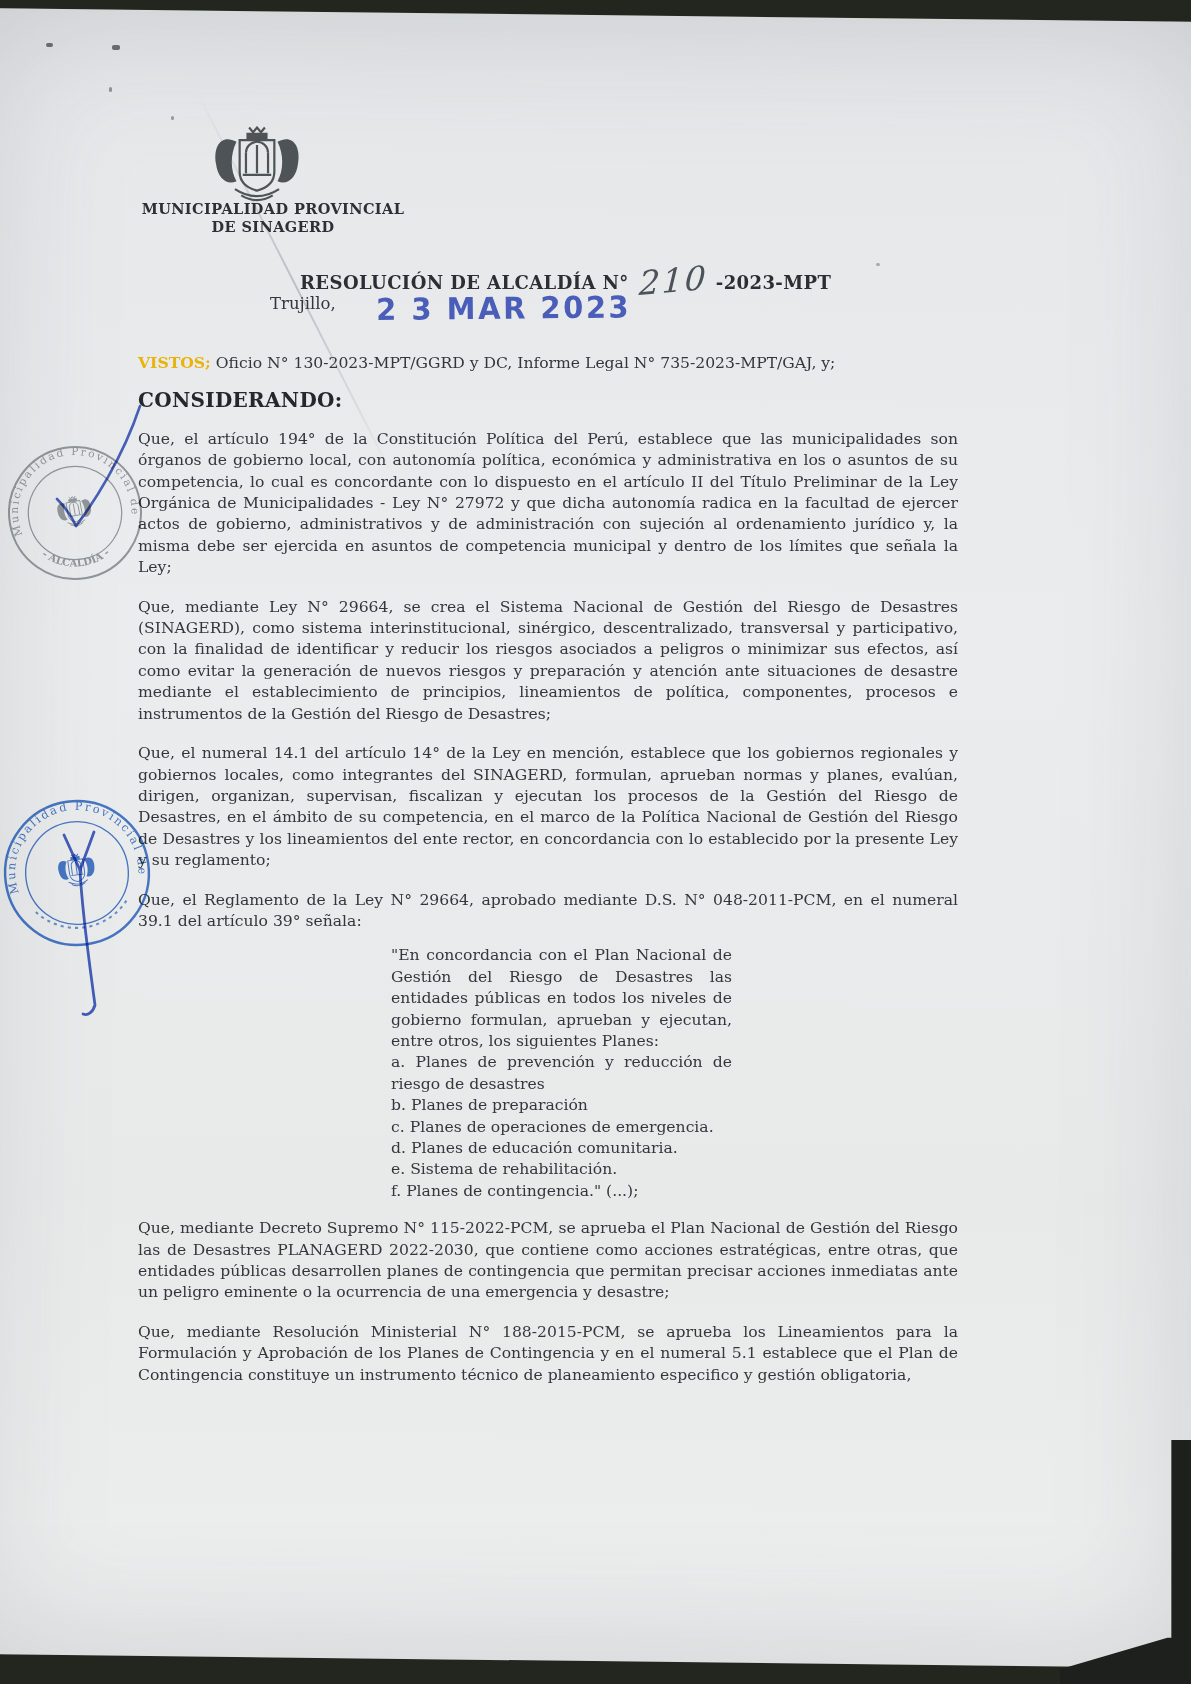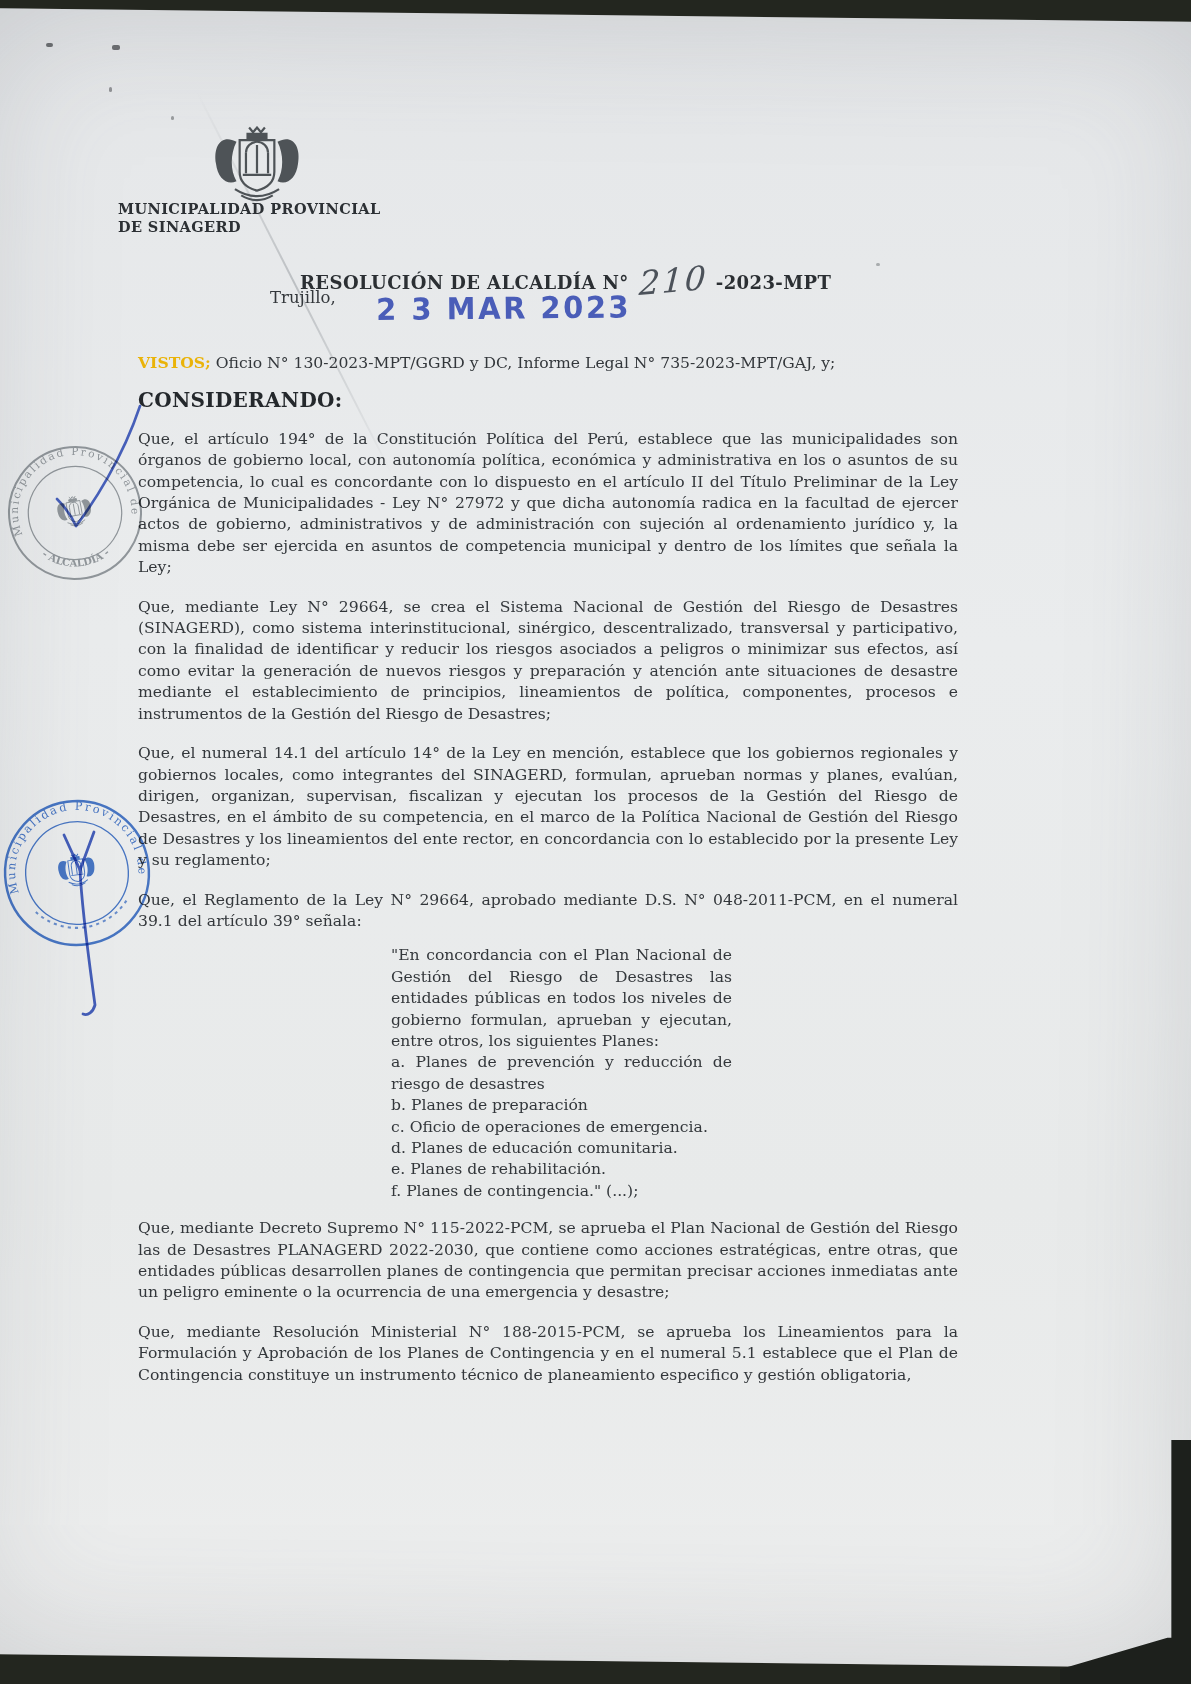--- a/index.html
+++ b/index.html
@@ -22,33 +22,33 @@
   .crease{
     position:absolute;left:196px;top:92px;width:2px;height:430px;z-index:1;
     transform:rotate(-27deg);transform-origin:top center;
     background:linear-gradient(rgba(150,155,158,0),rgba(136,141,146,0.45),rgba(150,155,158,0));
   }
   .speck{position:absolute;background:#4c4f52;border-radius:2px;z-index:2;opacity:.8;}
   .content{position:absolute;left:0;top:0;width:1191px;z-index:2;color:#33373b;}
 
   .logo{position:absolute;left:206px;top:126px;width:102px;height:82px;color:#4e5357;}
   .org-name{
-    position:absolute;left:118px;top:200px;width:310px;
+    position:absolute;left:118px;top:200px;width:310px;text-align:center;
     font-weight:bold;font-size:14.5px;line-height:17.5px;letter-spacing:.4px;color:#2c3034;
   }
   .title-line{
     position:absolute;left:300px;top:258px;width:700px;white-space:nowrap;
     font-weight:bold;font-size:18px;letter-spacing:.4px;color:#2b2f33;
   }
   .hand-number{
     display:inline-block;font-weight:normal;font-style:italic;
     font-size:33px;color:#4c525a;transform:rotate(-5deg) skewX(-8deg);
     position:relative;top:3px;margin:0 8px 0 10px;letter-spacing:2px;
   }
-  .city{position:absolute;left:270px;top:288px;font-size:16.5px;color:#33373b;}
+  .city{position:absolute;left:270px;top:294px;font-size:16.5px;color:#33373b;}
   .date-stamp{
     position:absolute;left:376px;top:292px;
     font-family:"DejaVu Sans", sans-serif;font-weight:bold;font-size:29px;
     letter-spacing:2.5px;transform:rotate(-0.6deg) scaleY(1.04);transform-origin:0 0;opacity:.92;
   }
 
   .body-text{position:absolute;left:138px;top:352px;width:820px;font-size:15.6px;line-height:21.4px;}
   .para{text-align:justify;margin:0 0 18px 0;}
   .tight{margin-bottom:13px;}
   .lead{margin-bottom:16px;}
@@ -111,23 +111,23 @@
 
     <p class="para">Que, el artículo 194° de la Constitución Política del Perú, establece que las municipalidades son órganos de gobierno local, con autonomía política, económica y administrativa en los o asuntos de su competencia, lo cual es concordante con lo dispuesto en el artículo II del Título Preliminar de la Ley Orgánica de Municipalidades - Ley N° 27972 y que dicha autonomía radica en la facultad de ejercer actos de gobierno, administrativos y de administración con sujeción al ordenamiento jurídico y, la misma debe ser ejercida en asuntos de competencia municipal y dentro de los límites que señala la Ley;</p>
     <p class="para">Que, mediante Ley N° 29664, se crea el Sistema Nacional de Gestión del Riesgo de Desastres (SINAGERD), como sistema interinstitucional, sinérgico, descentralizado, transversal y participativo, con la finalidad de identificar y reducir los riesgos asociados a peligros o minimizar sus efectos, así como evitar la generación de nuevos riesgos y preparación y atención ante situaciones de desastre mediante el establecimiento de principios, lineamientos de política, componentes, procesos e instrumentos de la Gestión del Riesgo de Desastres;</p>
     <p class="para">Que, el numeral 14.1 del artículo 14° de la Ley en mención, establece que los gobiernos regionales y gobiernos locales, como integrantes del SINAGERD, formulan, aprueban normas y planes, evalúan, dirigen, organizan, supervisan, fiscalizan y ejecutan los procesos de la Gestión del Riesgo de Desastres, en el ámbito de su competencia, en el marco de la Política Nacional de Gestión del Riesgo de Desastres y los lineamientos del ente rector, en concordancia con lo establecido por la presente Ley y su reglamento;</p>
     <p class="para tight">Que, el Reglamento de la Ley N° 29664, aprobado mediante D.S. N° 048-2011-PCM, en el numeral 39.1 del artículo 39° señala:</p>
 
     <div class="quote">
       <div>"En concordancia con el Plan Nacional de Gestión del Riesgo de Desastres las entidades públicas en todos los niveles de gobierno formulan, aprueban y ejecutan, entre otros, los siguientes Planes:</div>
       <div>a. Planes de prevención y reducción de riesgo de desastres</div>
       <div>b. Planes de preparación</div>
-      <div>c. Oficio de operaciones de emergencia.</div>
+      <div>c. Planes de operaciones de emergencia.</div>
       <div>d. Planes de educación comunitaria.</div>
-      <div>e. Planes de rehabilitación.</div>
+      <div>e. Sistema de rehabilitación.</div>
       <div>f. Planes de contingencia." (...);</div>
     </div>
 
     <p class="para">Que, mediante Decreto Supremo N° 115-2022-PCM, se aprueba el Plan Nacional de Gestión del Riesgo las de Desastres PLANAGERD 2022-2030, que contiene como acciones estratégicas, entre otras, que entidades públicas desarrollen planes de contingencia que permitan precisar acciones inmediatas ante un peligro eminente o la ocurrencia de una emergencia y desastre;</p>
     <p class="para">Que, mediante Resolución Ministerial N° 188-2015-PCM, se aprueba los Lineamientos para la Formulación y Aprobación de los Planes de Contingencia y en el numeral 5.1 establece que el Plan de Contingencia constituye un instrumento técnico de planeamiento especifico y gestión obligatoria,</p>
   </div>
 </div>
 
 <svg class="seal seal-1" viewBox="0 0 140 142" style="color:#878d92">
   <g transform="rotate(-10 70 71)">

